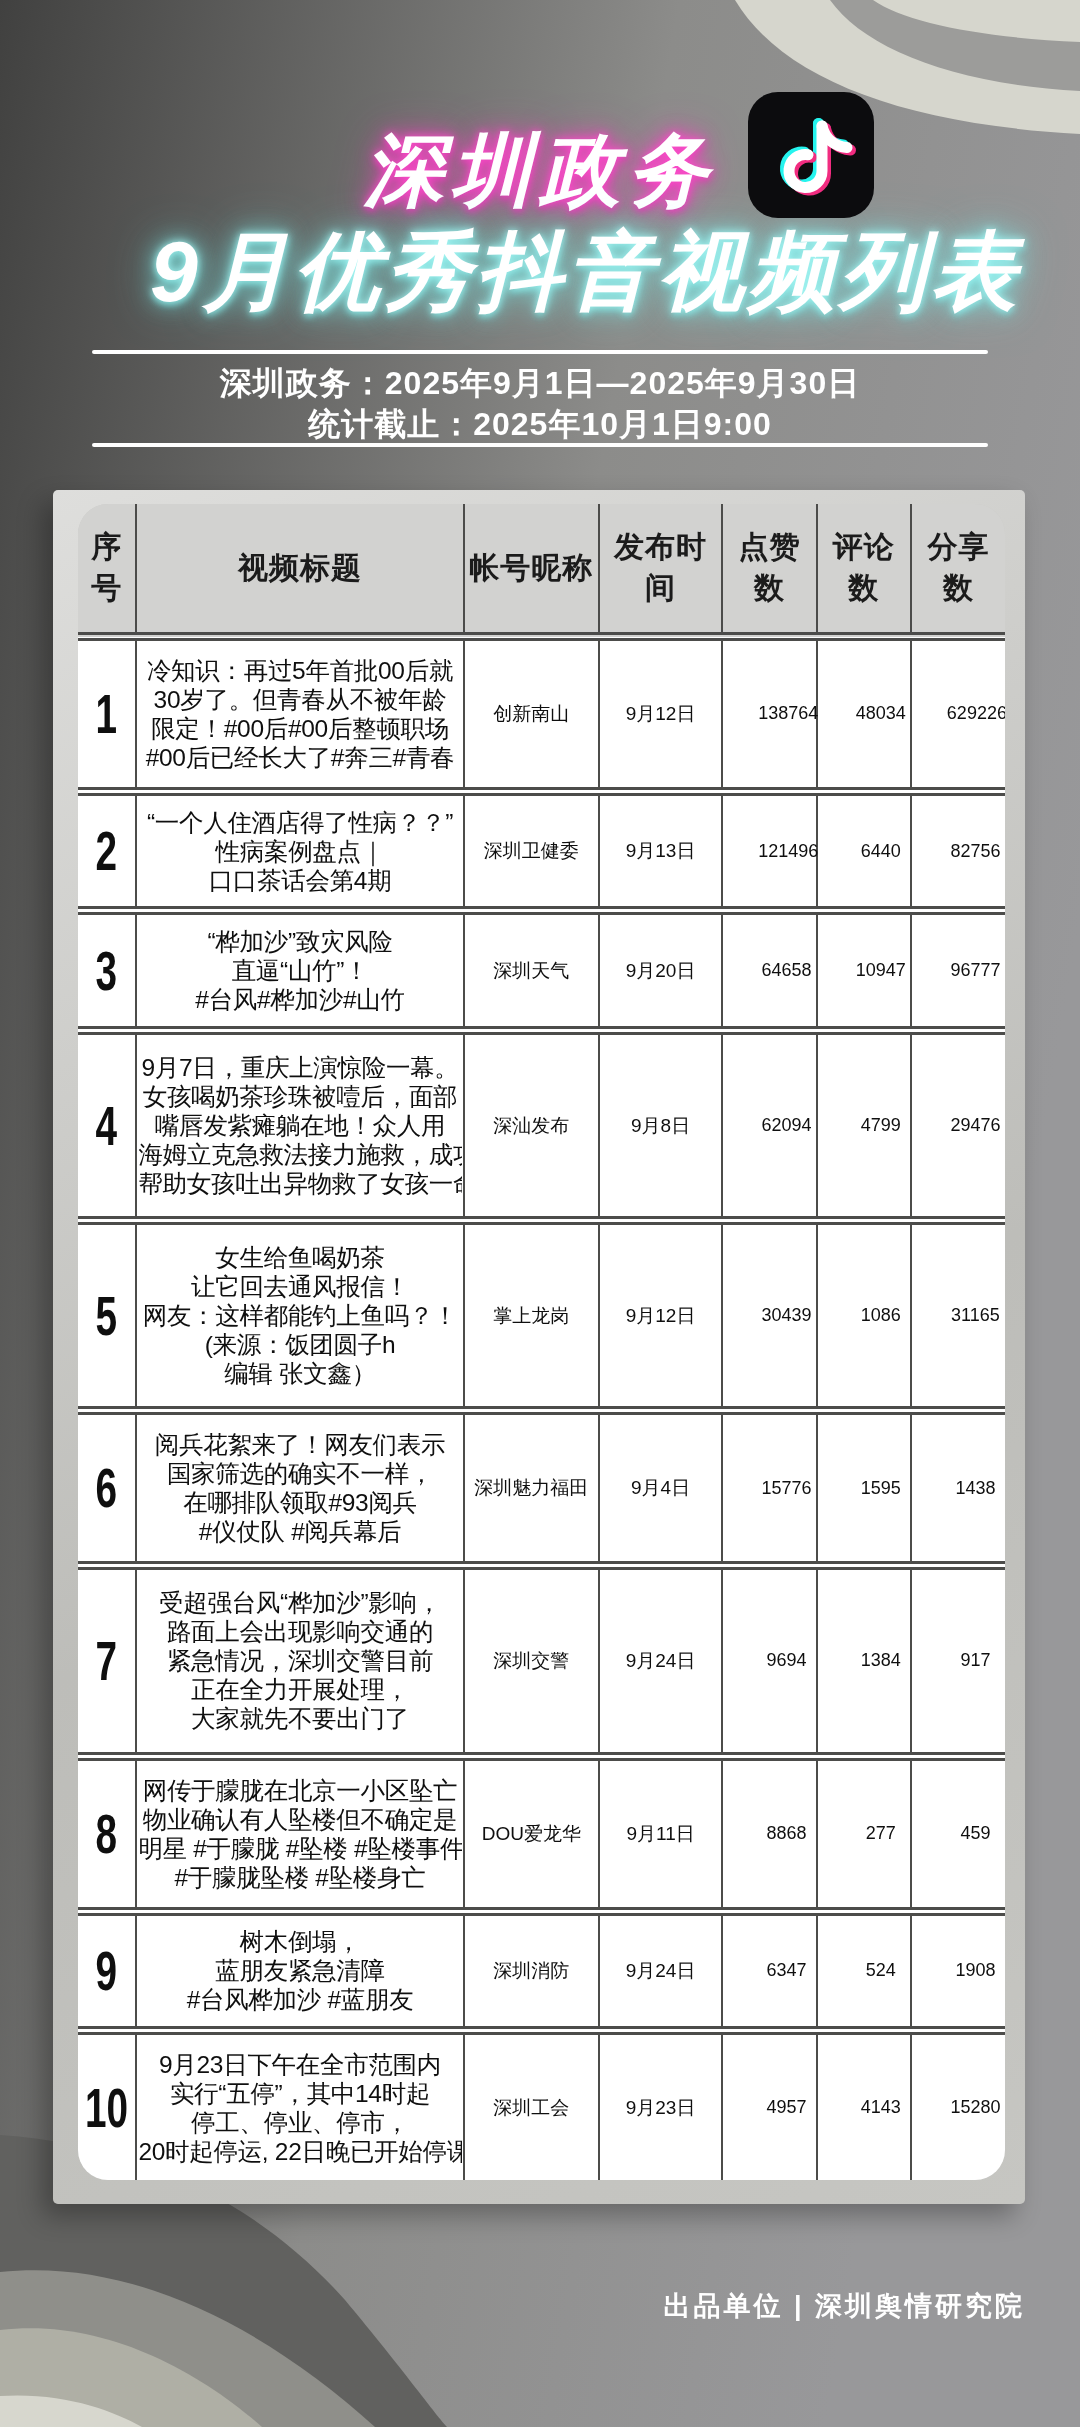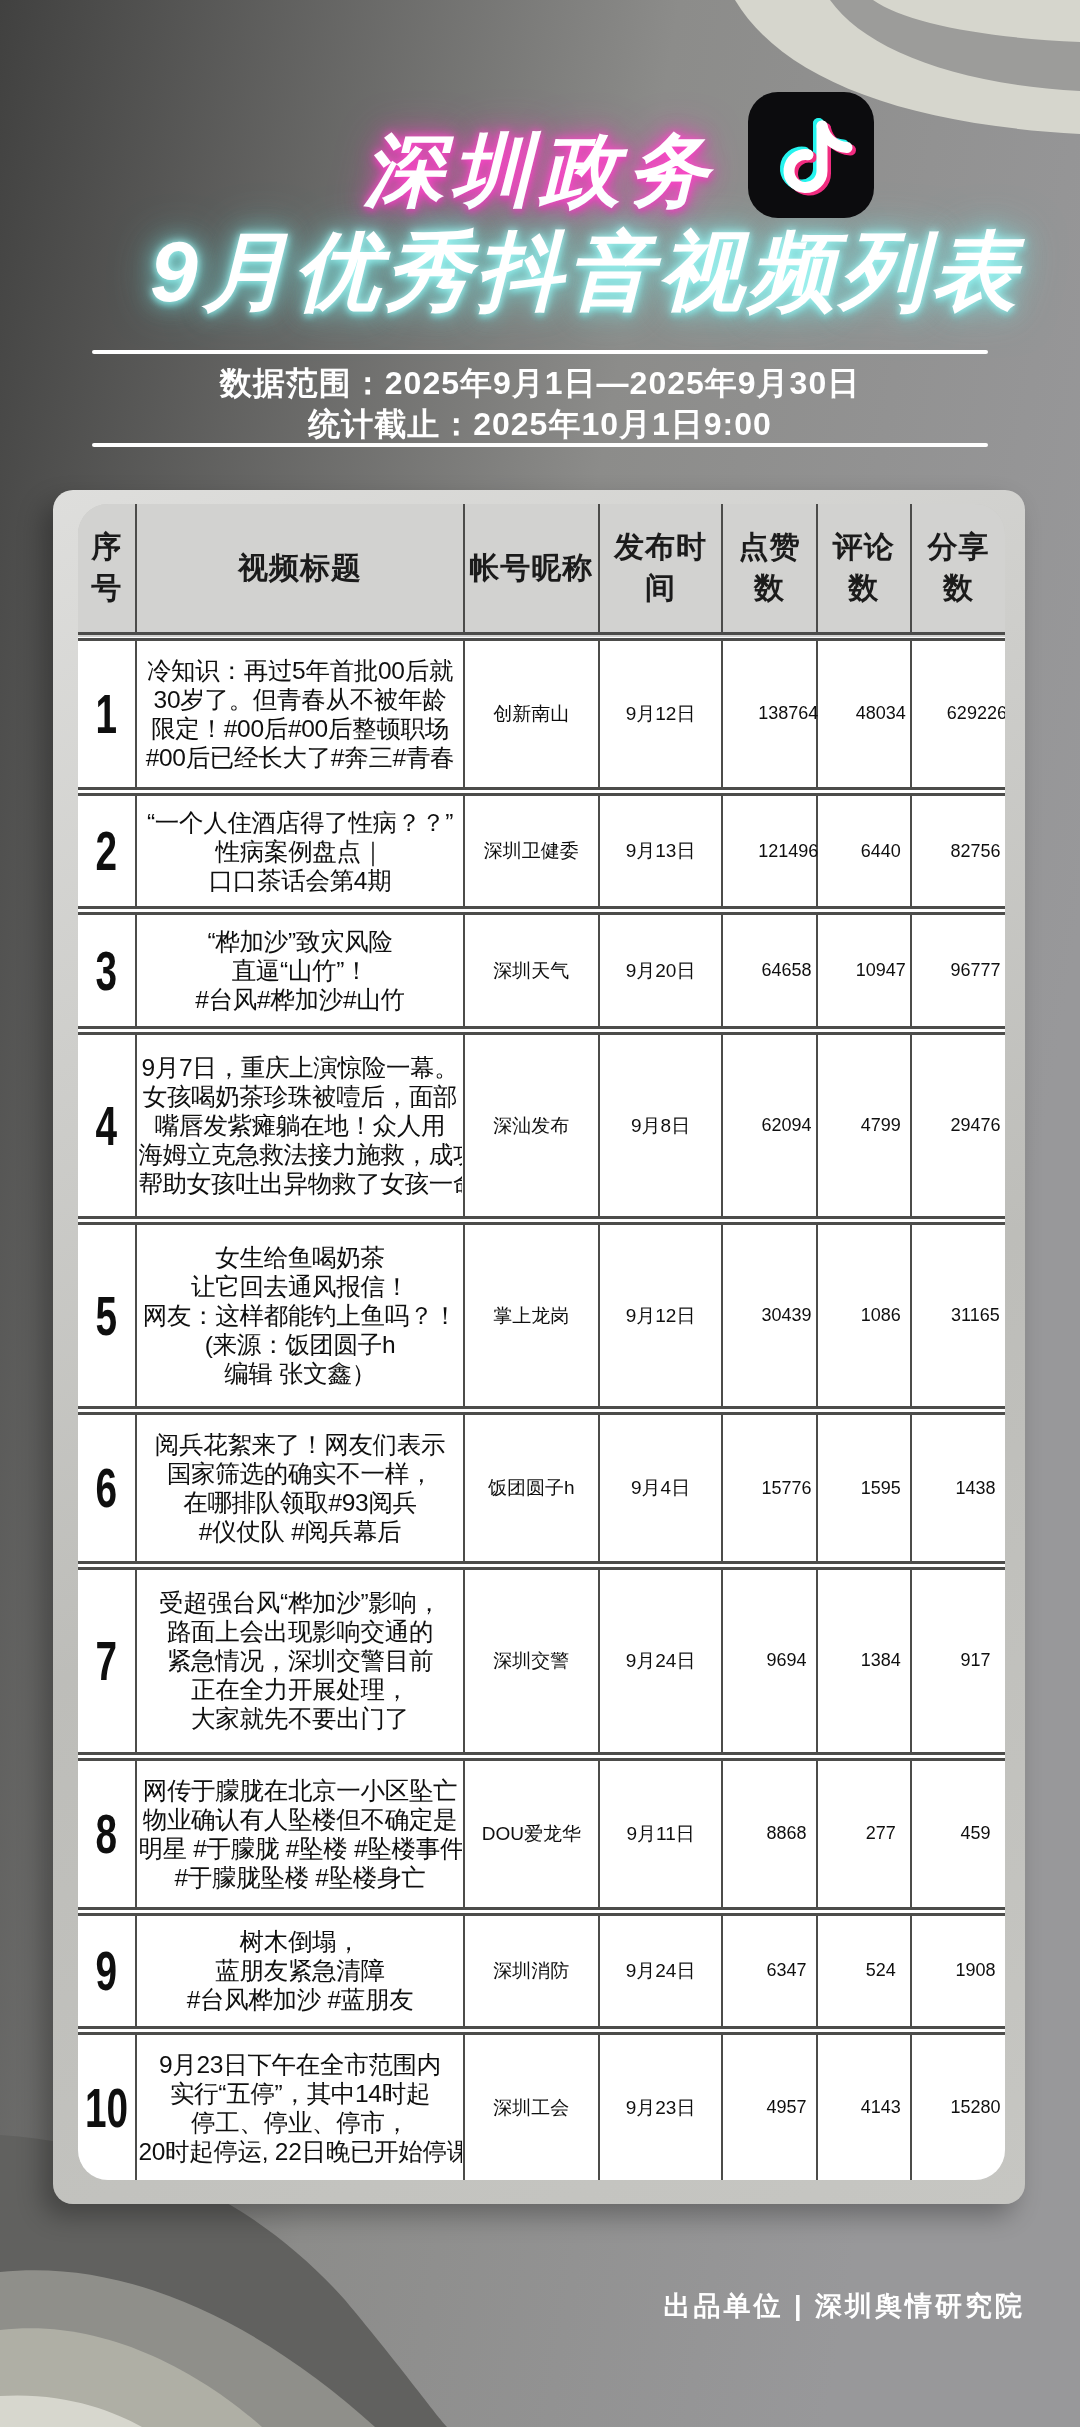--- a/index.html
+++ b/index.html
@@ -23,21 +23,21 @@
 
   .rule{position:absolute;left:92px;width:896px;height:4px;background:#ffffff;border-radius:2px;}
   .rule-top{top:350px;}
   .rule-bottom{top:443px;}
   .meta-line{position:absolute;left:0;width:1080px;text-align:center;color:#ffffff;
           font-size:32px;font-weight:700;letter-spacing:1px;}
   .meta-1{top:362px;}
   .meta-2{top:403px;}
 
   
-  .card{position:absolute;left:53px;top:490px;width:972px;height:1714px;border-radius:20px;
+  .card{position:absolute;left:53px;top:490px;width:972px;height:1714px;border-radius:5px;
         background:linear-gradient(155deg,#dededc 0%,#bdbdb9 55%,#c6c6c2 100%);
         box-shadow:-10px 12px 26px rgba(0,0,0,.30);}
   .table-wrap{position:absolute;left:25px;right:20px;top:14px;bottom:24px;
         border-radius:30px;overflow:hidden;background:#ffffff;}
   table{width:100%;height:100%;border-collapse:collapse;table-layout:fixed;background:#cbcbc9;}
   thead th{height:126px;background:#d2d2d0;color:#1b1b1b;font-size:30px;font-weight:700;
         letter-spacing:1px;}
   th+th,td+td{border-left:2px solid #4c4c4a;}
   tbody td{background:#ffffff;border-top:9px double #4c4c4a;text-align:center;
         vertical-align:middle;color:#0f0f0f;}
@@ -92,21 +92,21 @@
         </g>
         <g stroke="#ffffff">
           <path d="M60 20 v45 a16.5 16.5 0 1 1 -14 -16.3"></path>
           <path d="M60 20 c3 13 13 20.5 25 21.5"></path>
         </g>
       </g>
     </svg>
   </div>
 
   <div class="rule rule-top"></div>
-  <div class="meta-line meta-1">数据范围：2025年9月1日—2025年9月30日</div>
+  <div class="meta-line meta-1">深圳政务：2025年9月1日—2025年9月30日</div>
   <div class="meta-line meta-2">统计截止：2025年10月1日9:00</div>
   <div class="rule rule-bottom"></div>
 
   <div class="card">
     <div class="table-wrap">
       <table>
         <colgroup>
           <col style="width:6.3%">
             <col style="width:35.3%">
             <col style="width:14.6%">
@@ -198,21 +198,21 @@
               <td class="num-cell">31165</td>
             </tr>
             <tr>
               <td class="rank-cell"><span>6</span></td>
               <td class="title-cell">
                 <div>阅兵花絮来了！网友们表示
 国家筛选的确实不一样，
 在哪排队领取#93阅兵
 #仪仗队 #阅兵幕后</div>
               </td>
-              <td class="account-cell">饭团圆子h</td>
+              <td class="account-cell">深圳魅力福田</td>
               <td class="date-cell">9月4日</td>
               <td class="num-cell">15776</td>
               <td class="num-cell">1595</td>
               <td class="num-cell">1438</td>
             </tr>
             <tr>
               <td class="rank-cell"><span>7</span></td>
               <td class="title-cell">
                 <div>受超强台风“桦加沙”影响，
 路面上会出现影响交通的

